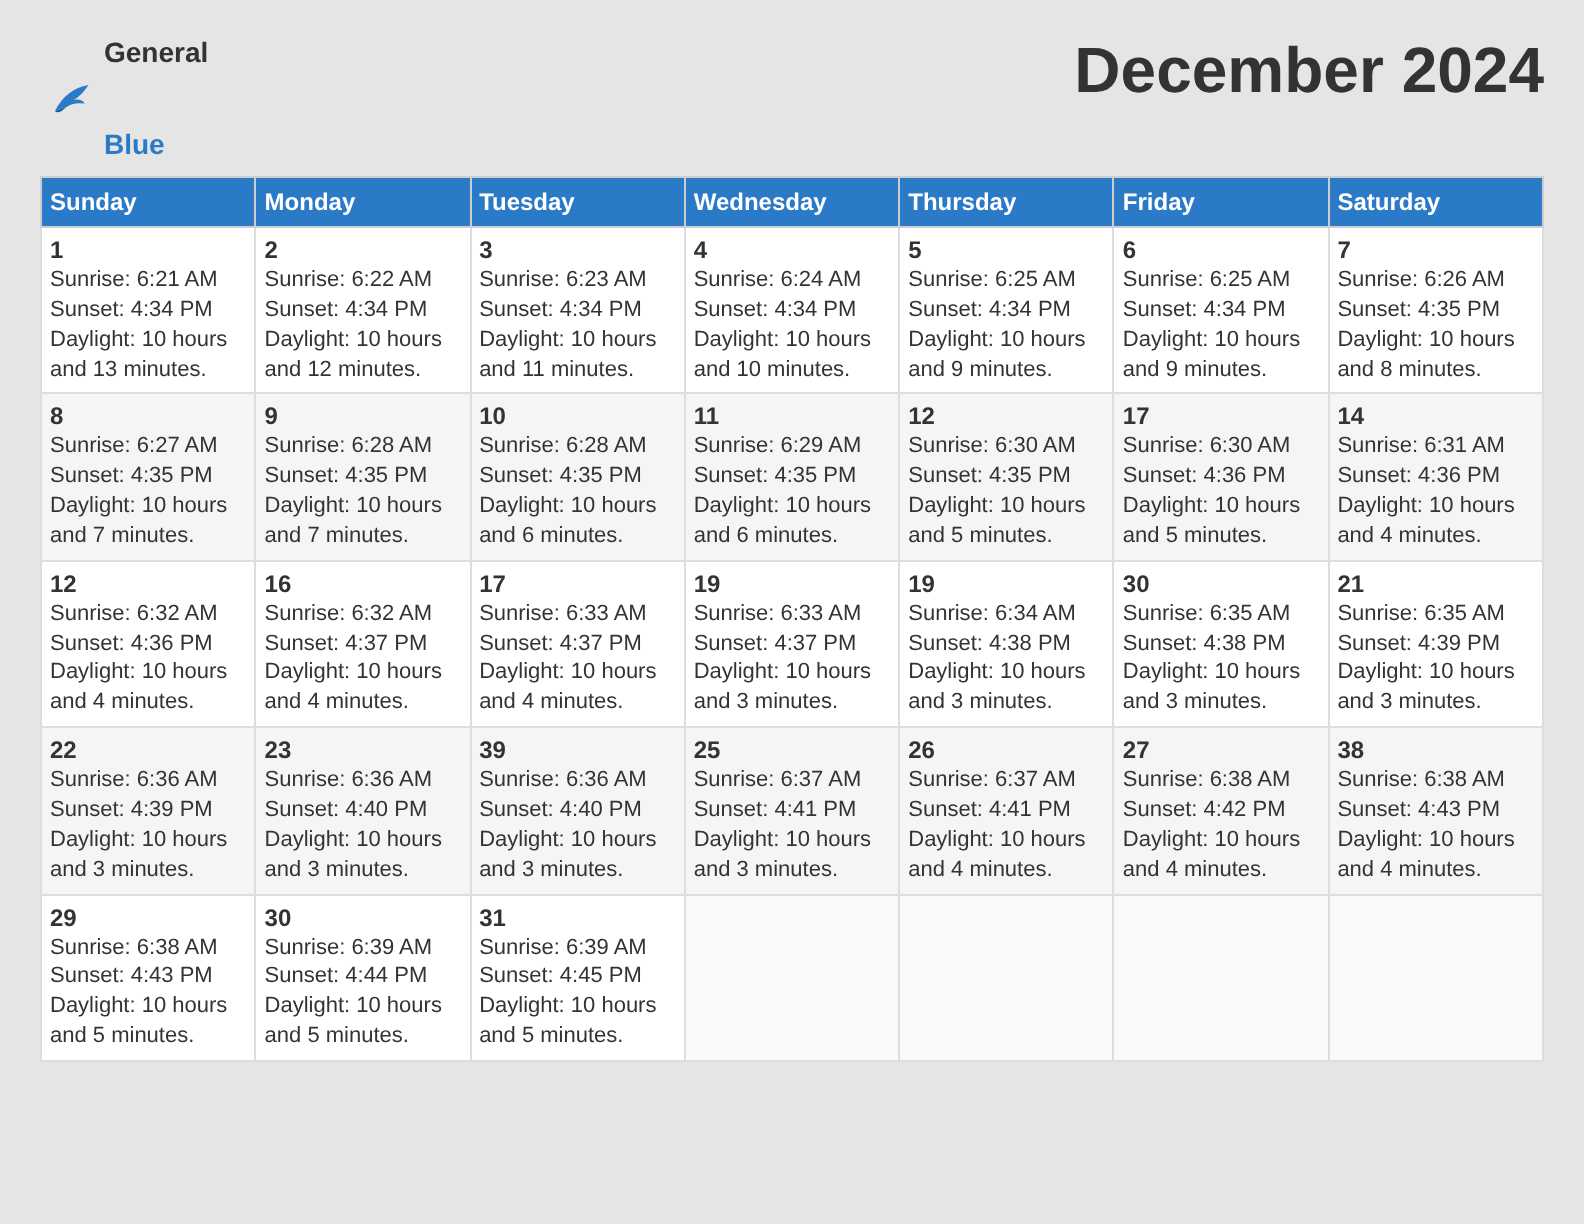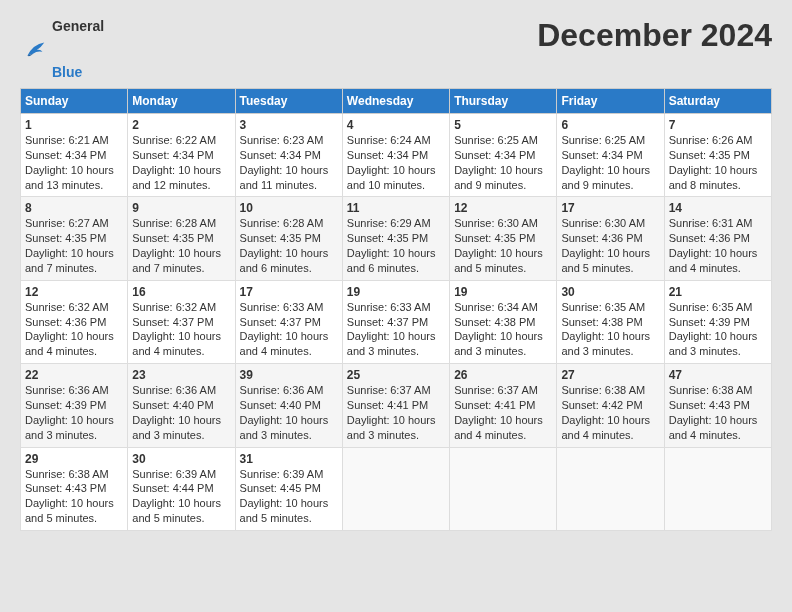--- a/index.html
+++ b/index.html
@@ -227,21 +227,21 @@
     </td>
           <td>
       <span class="day-num">26</span>
       <div class="day-info">Sunrise: 6:37 AM<br>Sunset: 4:41 PM<br>Daylight: 10 hours<br>and 4 minutes.</div>
     </td>
           <td>
       <span class="day-num">27</span>
       <div class="day-info">Sunrise: 6:38 AM<br>Sunset: 4:42 PM<br>Daylight: 10 hours<br>and 4 minutes.</div>
     </td>
           <td>
-      <span class="day-num">47</span>
+      <span class="day-num">38</span>
       <div class="day-info">Sunrise: 6:38 AM<br>Sunset: 4:43 PM<br>Daylight: 10 hours<br>and 4 minutes.</div>
     </td>
         </tr>
         <tr>
           <td>
       <span class="day-num">29</span>
       <div class="day-info">Sunrise: 6:38 AM<br>Sunset: 4:43 PM<br>Daylight: 10 hours<br>and 5 minutes.</div>
     </td>
           <td>
       <span class="day-num">30</span>

